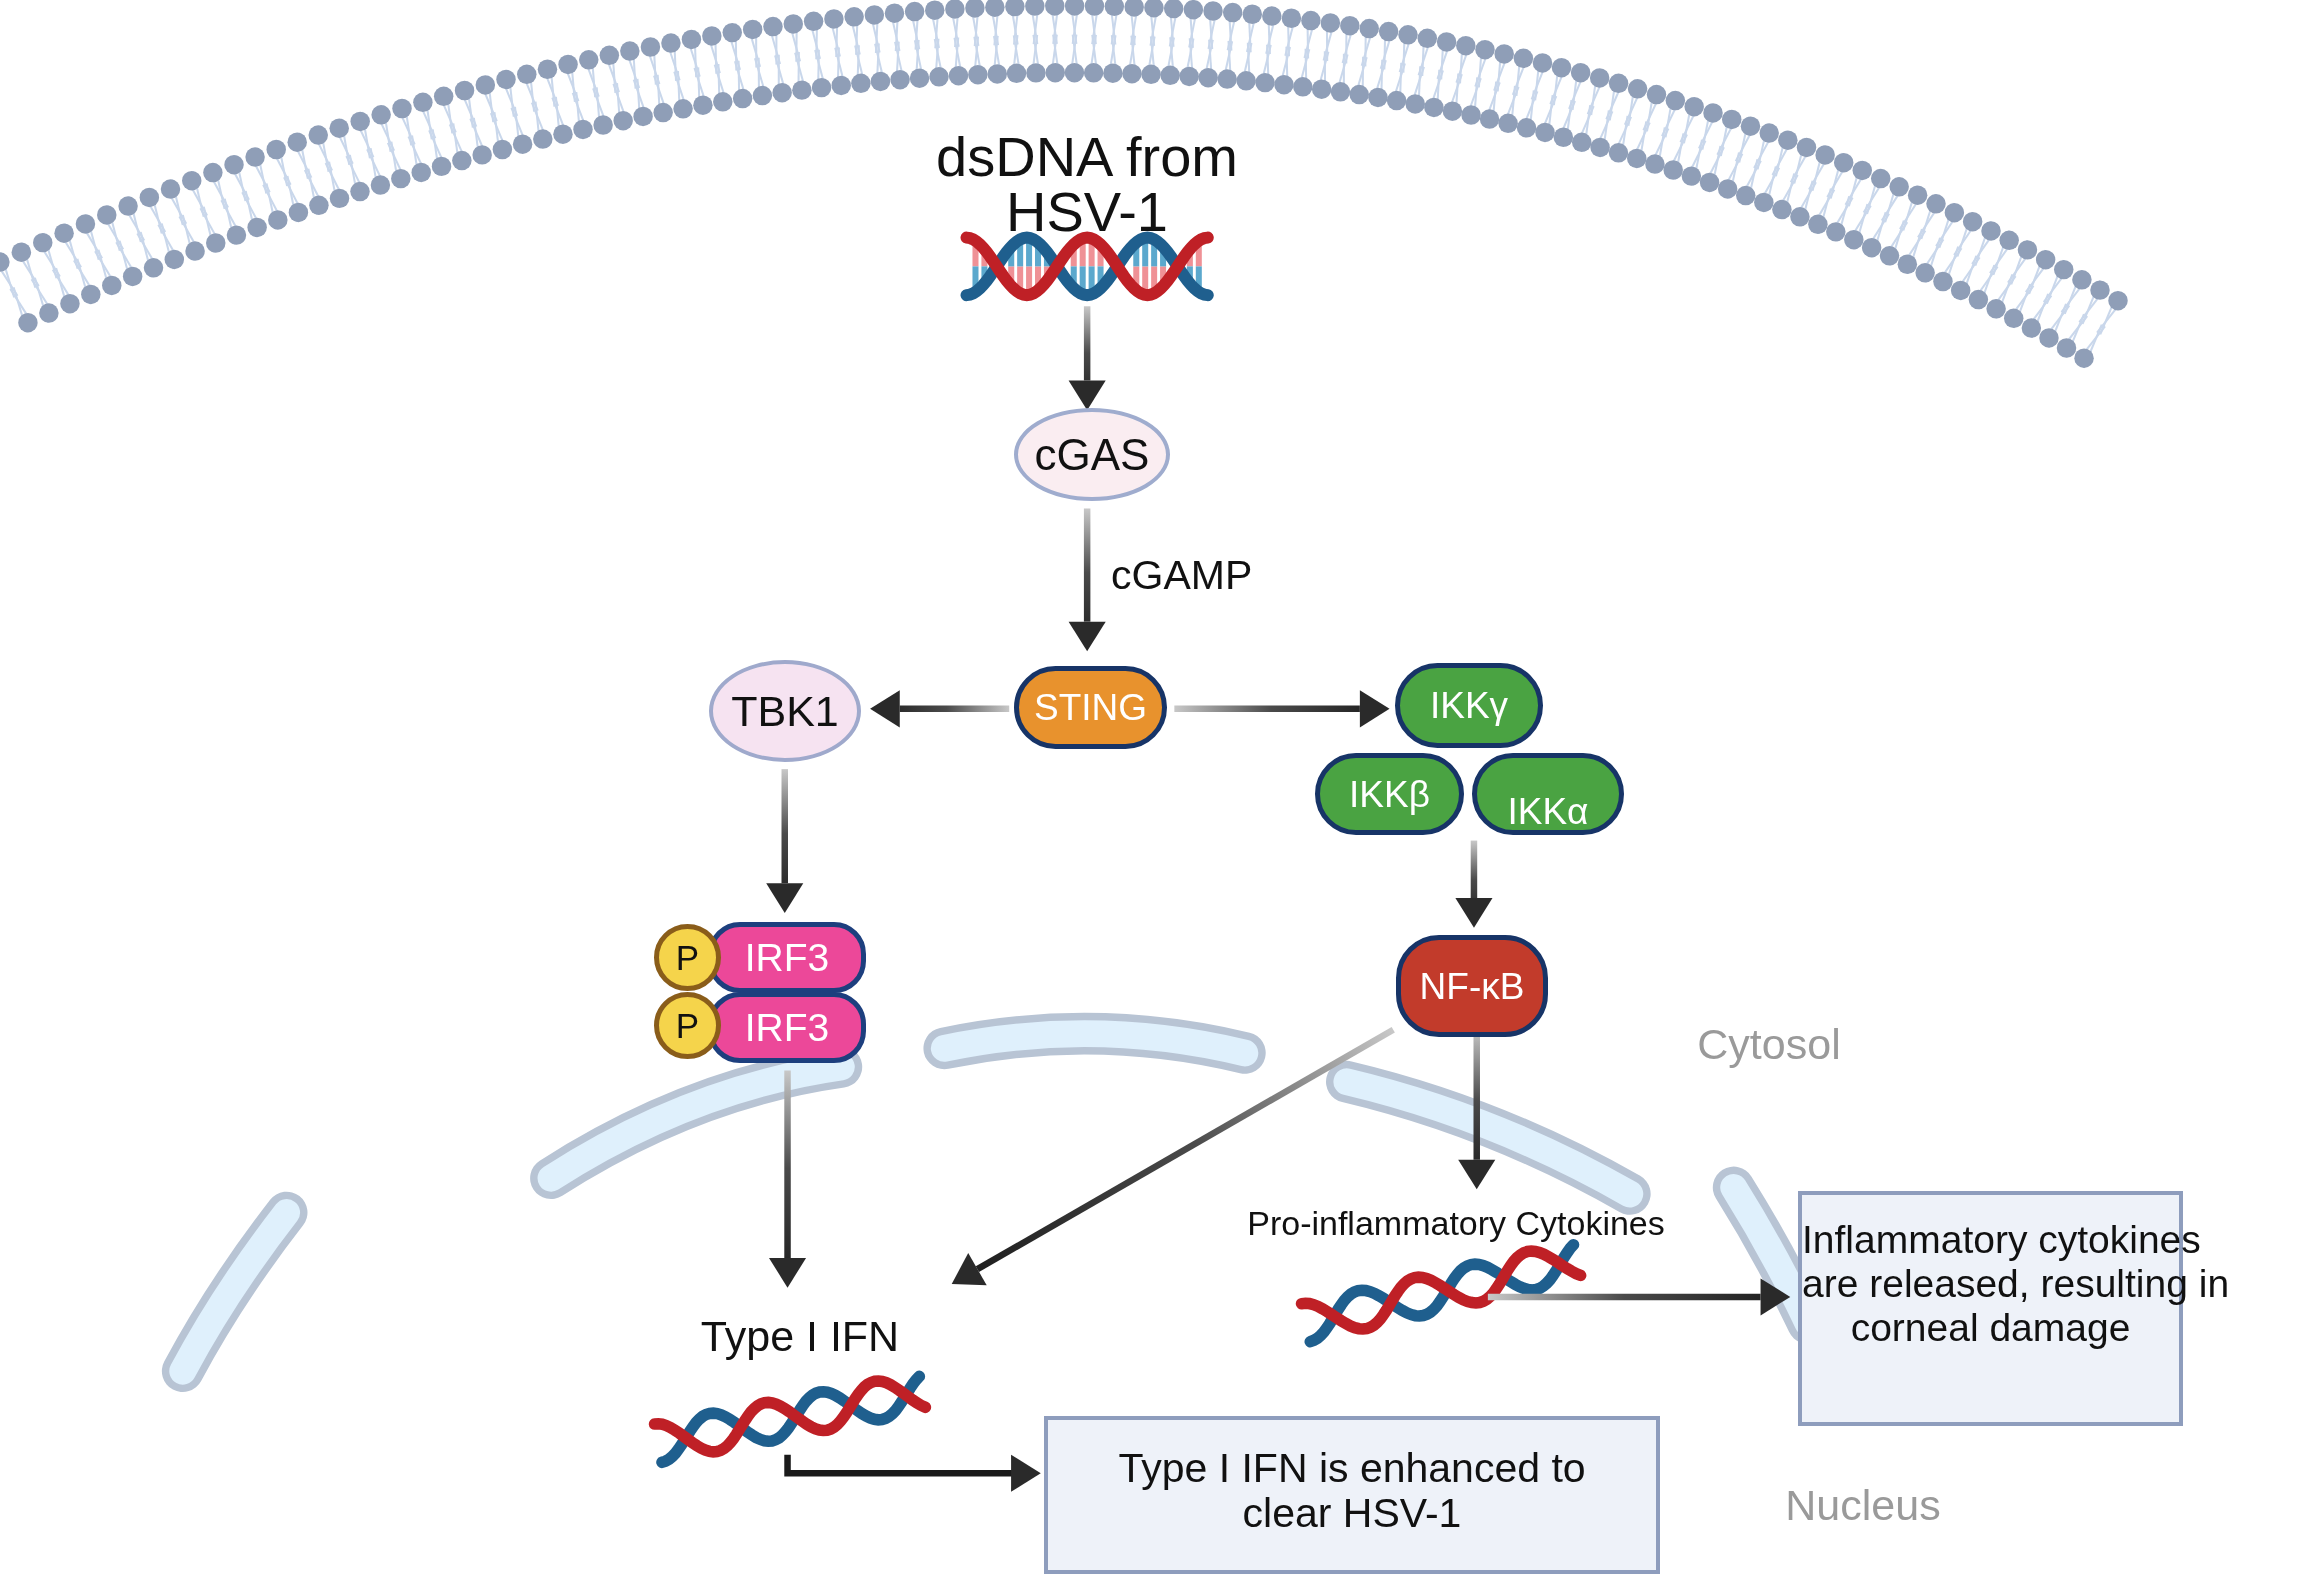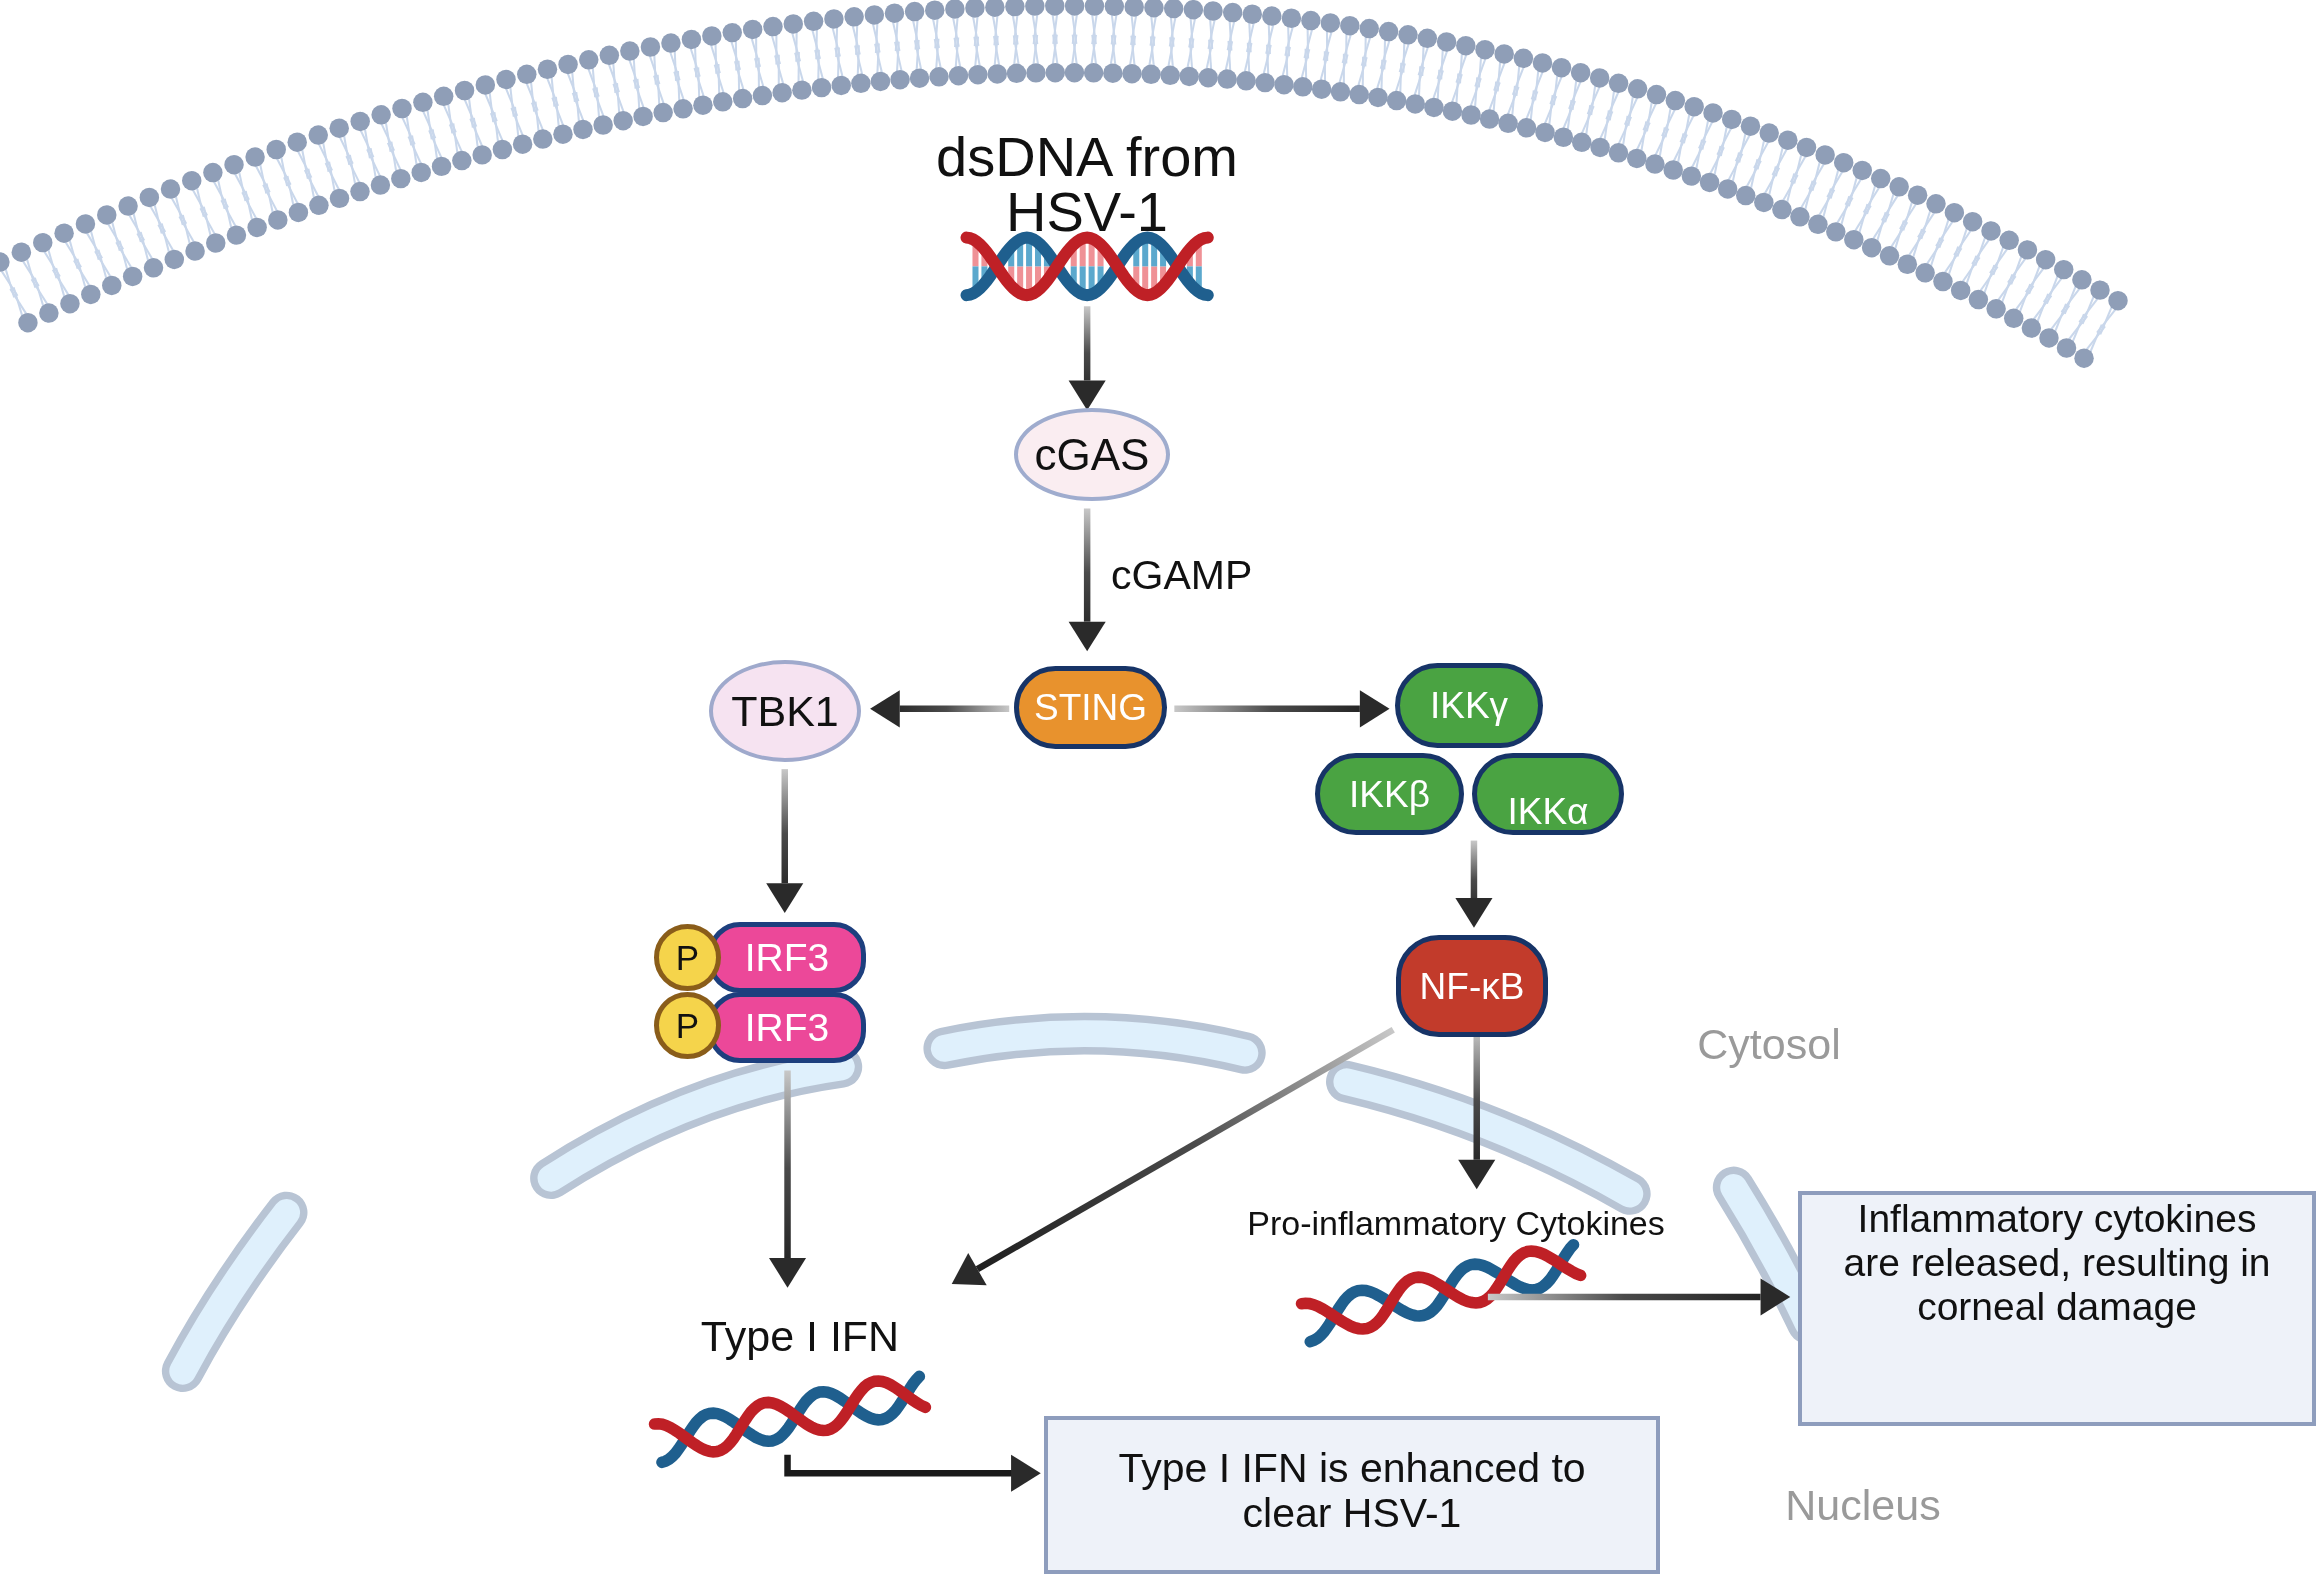--- a/index.html
+++ b/index.html
@@ -881,20 +881,20 @@
 
   <div class="node pill n-nfkb" style="left:1396px;top:935px;width:152px;height:102px;">
     <span>NF-κB</span>
   </div>
 
   <div class="txtbox" style="left:1044px;top:1416px;width:616px;height:158px;padding-top:26px;font-size:41px;line-height:45px;">
     <div class="line">Type I IFN is enhanced to</div>
     <div class="line">clear HSV-1</div>
   </div>
 
-  <div class="txtbox" style="left:1798px;top:1191px;width:518px;height:235px;padding-top:2px;font-size:39px;line-height:44px;">
+  <div class="txtbox" style="left:1798px;top:1191px;width:385px;height:235px;padding-top:23px;font-size:39px;line-height:44px;">
     <div class="line">Inflammatory cytokines</div>
     <div class="line">are released, resulting in</div>
     <div class="line">corneal damage</div>
   </div>
 
 </div>
 
 
 </body></html>

